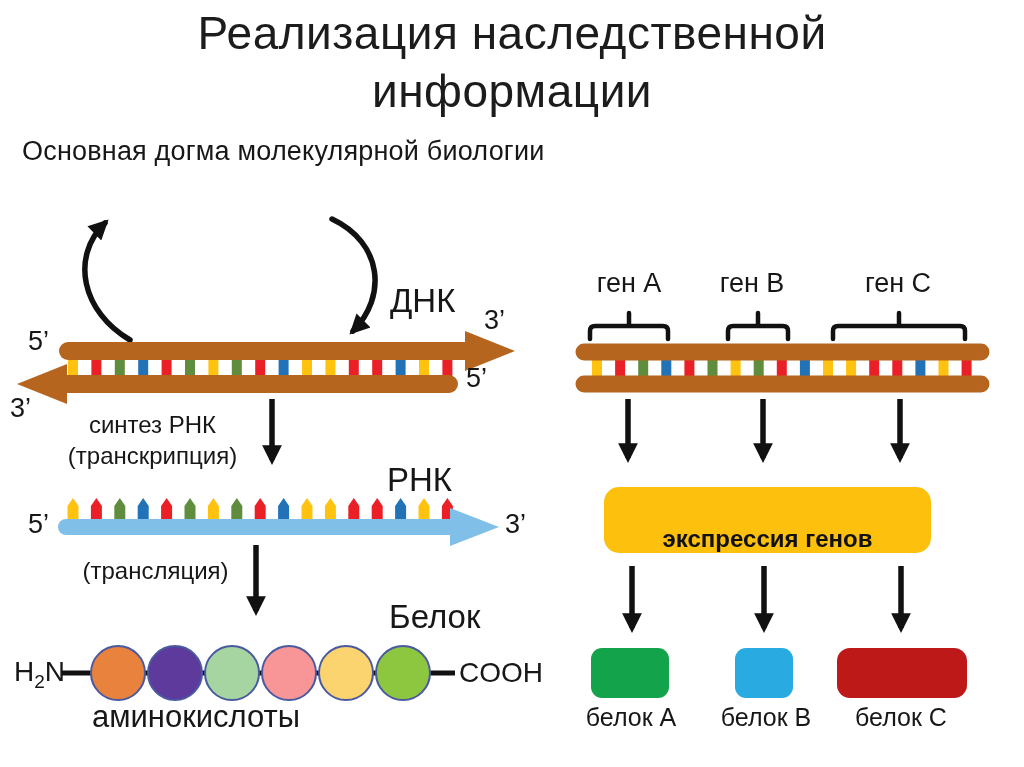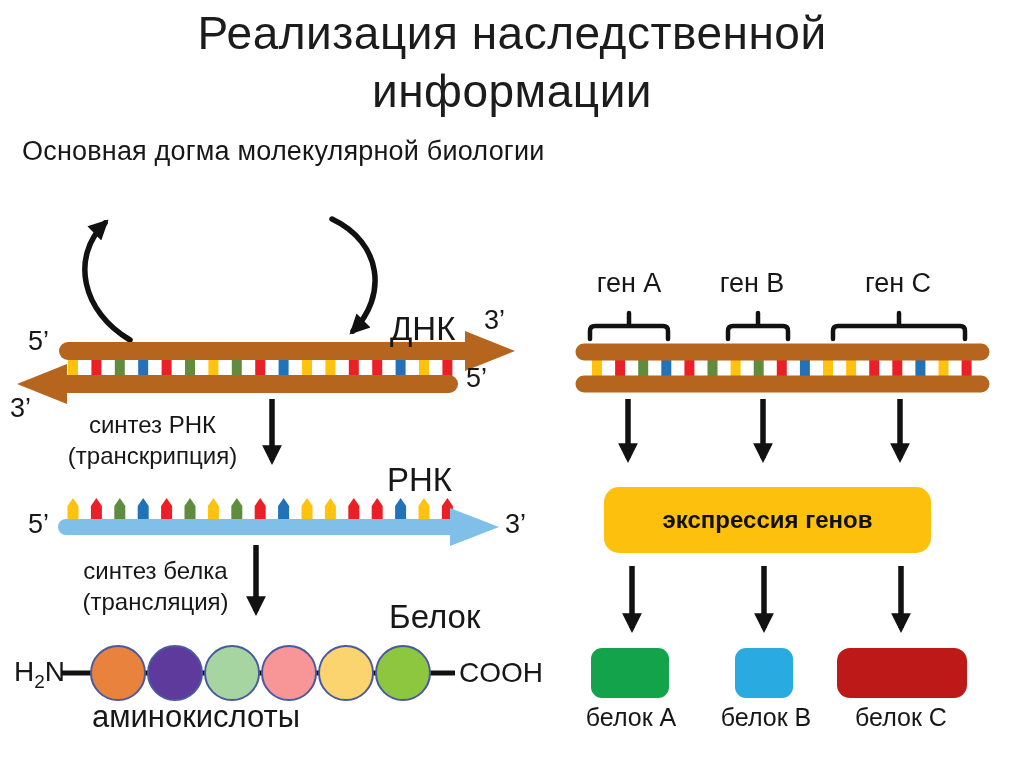--- a/index.html
+++ b/index.html
@@ -16,21 +16,21 @@
   #subtitle{left:22px;top:136px;font-size:27px;font-weight:500;letter-spacing:0.2px;}
   #cycle-text{
     left:100px;top:196px;width:255px;text-align:center;
     font-size:23.5px;line-height:33px;font-weight:500;
   }
   .prime{font-size:27px;font-weight:500;}
   #p5-top-left{left:28px;top:326px;}
   #p3-top-right{left:484px;top:305px;}
   #p5-bottom-right{left:466px;top:363px;}
   #p3-bottom-left{left:10px;top:393px;}
-  #dnk-label{left:390px;top:282px;font-size:33px;font-weight:500;margin-top:28px;}
+  #dnk-label{left:390px;top:282px;font-size:33px;font-weight:500;}
   #rnk-label{left:387px;top:461px;font-size:33px;font-weight:500;}
   #p5-rna{left:28px;top:509px;}
   #p3-rna{left:505px;top:509px;}
   #transcription-text{left:35px;top:409px;width:235px;text-align:center;font-size:24px;line-height:31px;font-weight:500;}
   #translation-text{left:38px;top:555px;width:235px;text-align:center;font-size:24px;line-height:31px;font-weight:500;}
   #belok-label{left:349px;top:598px;font-size:33px;font-weight:500;margin-left:40px;}
   #n-terminus{left:14px;top:656px;font-size:28px;}
   #n-terminus sub{font-size:19px;}
   #c-terminus{left:459px;top:657px;font-size:28px;}
   #amino-caption{left:92px;top:699px;font-size:31px;font-weight:500;}
@@ -192,35 +192,34 @@
   <div class="label" id="transcription-text">
     <div>синтез РНК</div>
     <div>(транскрипция)</div>
   </div>
 
   <div class="label" id="rnk-label">РНК</div>
   <div class="label prime" id="p5-rna">5’</div>
   <div class="label prime" id="p3-rna">3’</div>
 
   <div class="label" id="translation-text">
-    <div>синтез белка</div>
     <div>(трансляция)</div>
   </div>
 
   <div class="label" id="belok-label">Белок</div>
 
   <div class="label" id="n-terminus"><span>H</span><sub>2</sub><span>N</span></div>
   <div class="label" id="c-terminus">COOH</div>
   <div class="label" id="amino-caption">аминокислоты</div>
 
   <div class="label gene-label" id="gene-a">ген A</div>
   <div class="label gene-label" id="gene-b">ген B</div>
   <div class="label gene-label" id="gene-c">ген C</div>
 
-  <div id="expression-box" style="background: rgb(252, 192, 13);">
+  <div id="expression-box" style="background: rgb(252, 192, 13); align-items: flex-end;">
     <span>экспрессия генов</span>
   </div>
 
   <div class="protein-box" id="pbox-a" style="background: rgb(18, 163, 75);"></div>
   <div class="protein-box" id="pbox-b" style="background: rgb(41, 171, 226);"></div>
   <div class="protein-box" id="pbox-c" style="background: rgb(190, 25, 25);"></div>
 
   <div class="label pbox-label" id="pbl-a">белок A</div>
   <div class="label pbox-label" id="pbl-b">белок B</div>
   <div class="label pbox-label" id="pbl-c">белок C</div>

